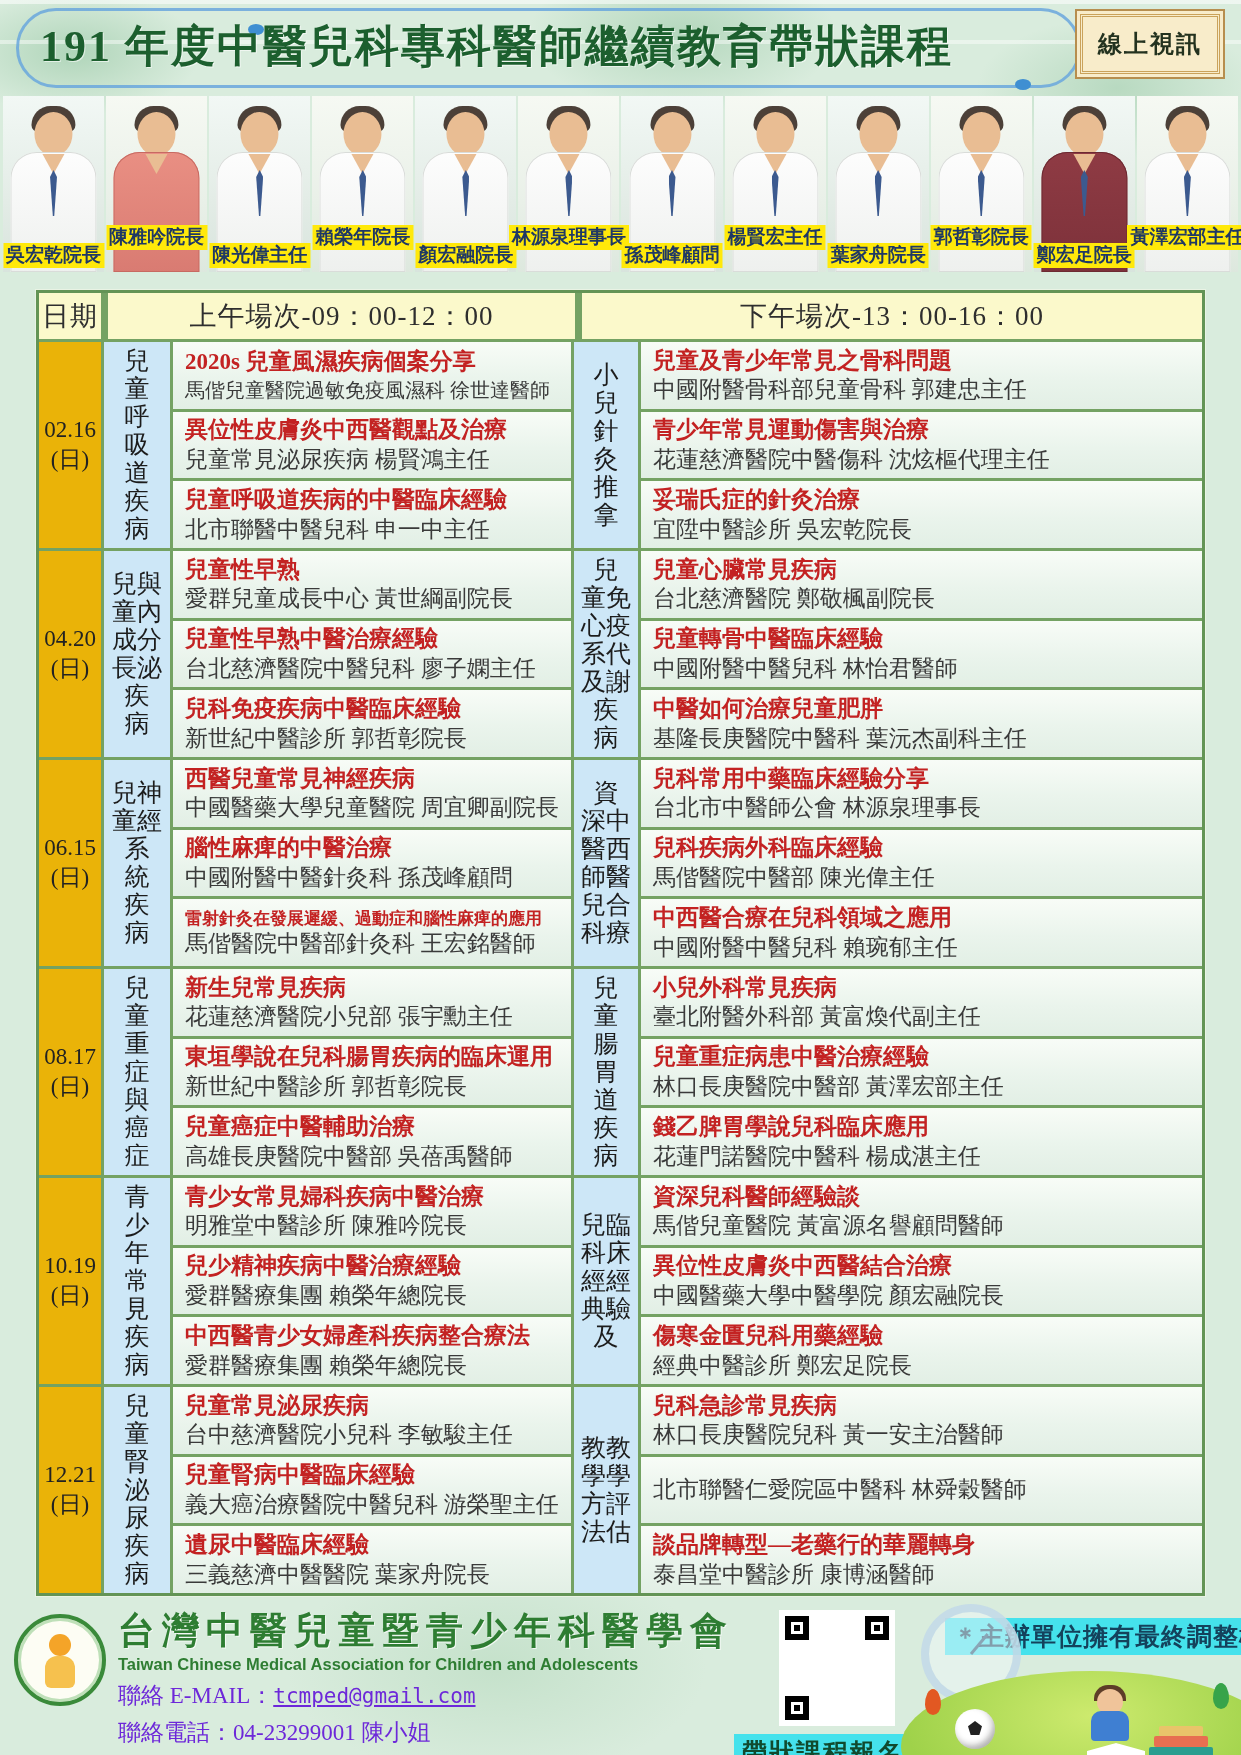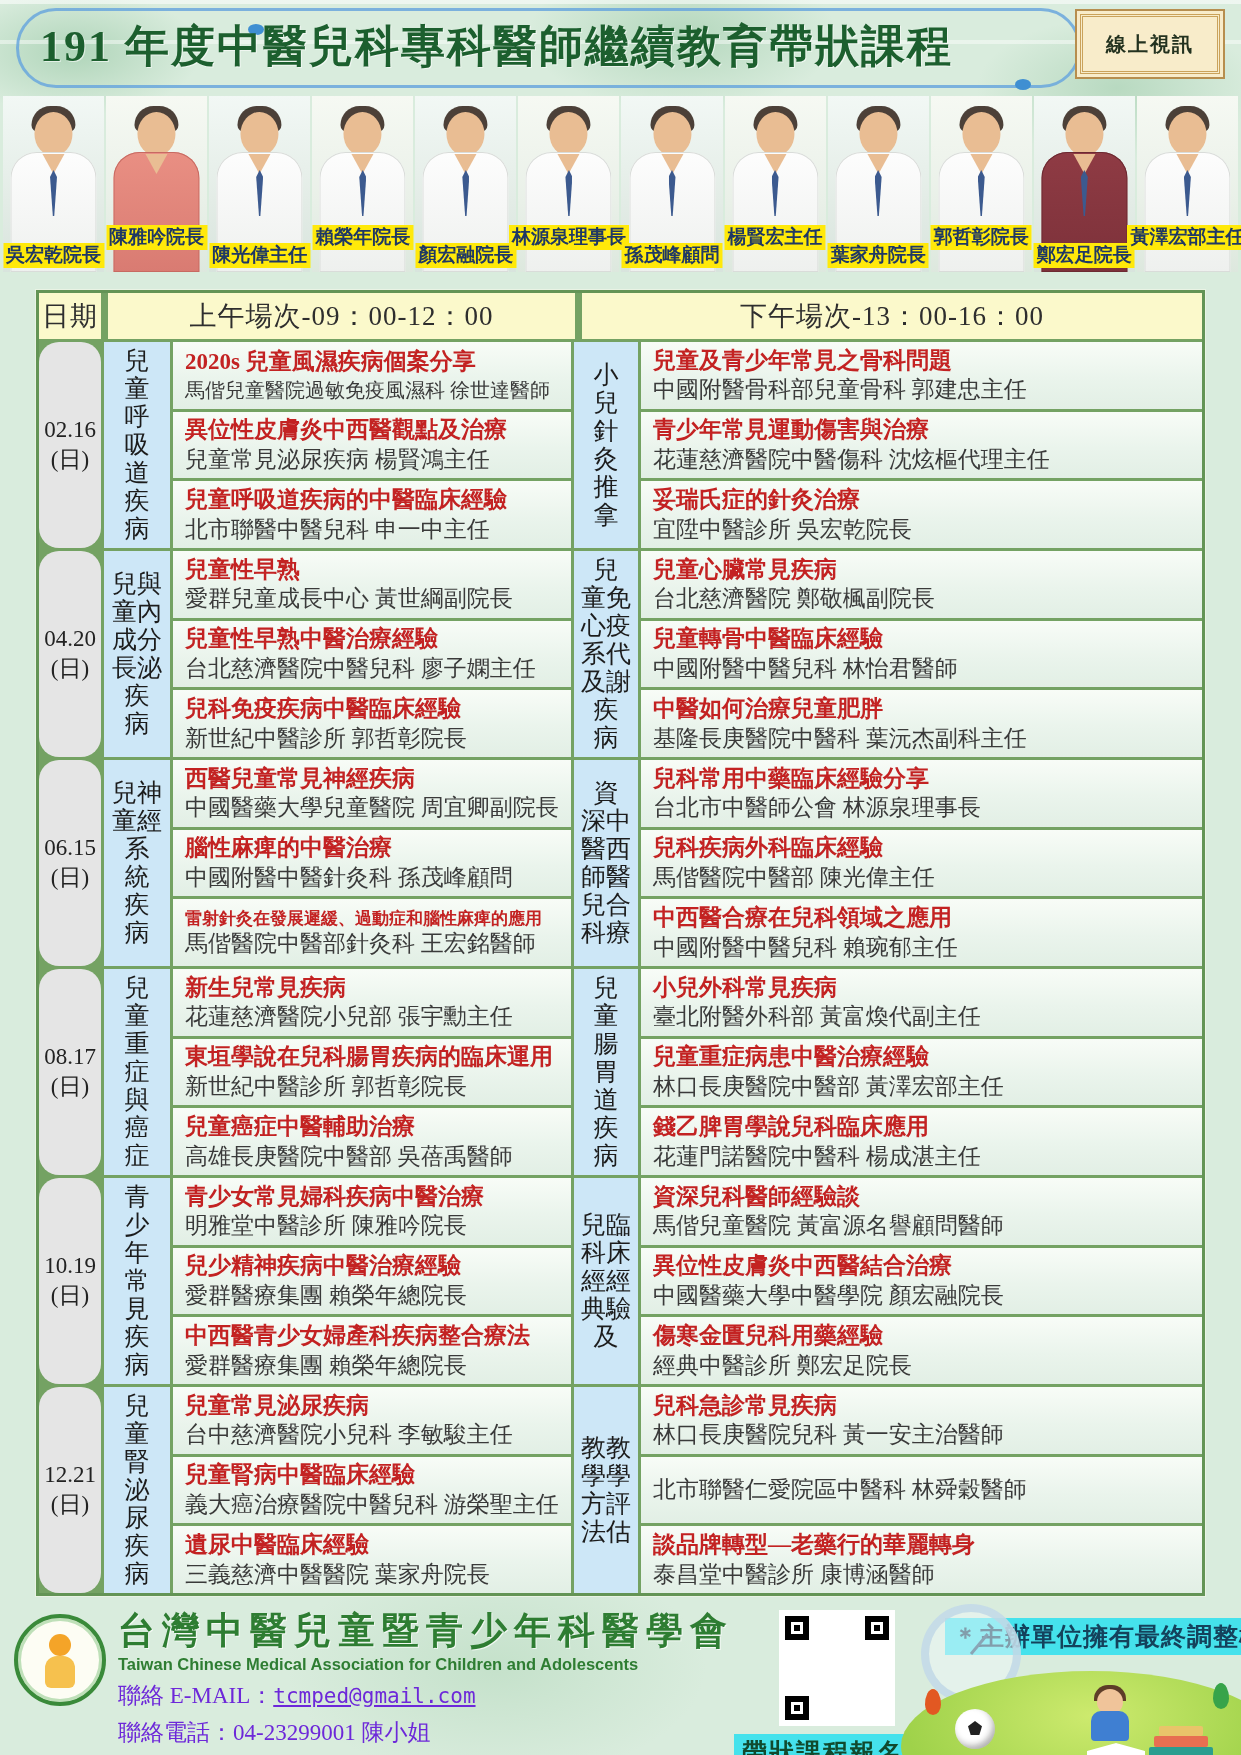--- a/index.html
+++ b/index.html
@@ -22,21 +22,21 @@
     border:3px solid #6aa7dd;border-radius:46px;opacity:.85;}
   .banner .dot1,.banner .dot2{position:absolute;width:16px;height:11px;border-radius:50%;background:#3f8fd2;}
   .banner .dot1{left:248px;top:24px;}
   .banner .dot2{right:210px;bottom:2px;}
   .banner h1{position:absolute;left:40px;top:50%;transform:translateY(-50%);
     margin:0;font-size:44px;font-weight:bold;color:#1c5f2e;letter-spacing:2px;white-space:nowrap;
     text-shadow:1px 1px 0 rgba(255,255,255,.6);}
   .badge{position:absolute;right:16px;top:9px;width:146px;height:66px;
     background:#f8ecca;border:2px solid #b78e4e;outline:3px double #caa25a;outline-offset:-8px;
     display:flex;align-items:center;justify-content:center;
-    font-size:20px;color:#23321f;font-weight:bold;letter-spacing:2px;}
+    font-size:24px;color:#23321f;font-weight:bold;letter-spacing:2px;}
   
   .strip{height:176px;display:flex;padding:4px 2px;}
   .photo{flex:1;margin:0 1px;position:relative;overflow:visible;
     background:linear-gradient(180deg,#f2f8f5 0%,#e3ece6 60%,#d8e4dd 100%);}
   .photo:nth-child(even){background:linear-gradient(180deg,#f6f9f3 0%,#e9f0e8 60%,#dde8de 100%);}
   .avatar{position:absolute;left:50%;transform:translateX(-50%);top:14px;width:100%;height:160px;}
   .hair{position:absolute;left:50%;transform:translateX(-50%);top:-4px;width:44px;height:26px;border-radius:22px 22px 8px 8px;background:#4c4038;}
   .face{position:absolute;left:50%;transform:translateX(-50%);top:2px;width:38px;height:44px;border-radius:50%;background:#e9bd93;}
   .coat{position:absolute;left:50%;transform:translateX(-50%);top:42px;width:86px;height:120px;border-radius:26px 26px 0 0;
     background:linear-gradient(180deg,#fdfdfd,#eef0ee);box-shadow:inset 0 0 0 1px #d9dcd9;}
@@ -51,22 +51,22 @@
     background:#ffe90a;color:#1f3864;font-size:19px;font-weight:bold;line-height:1.2;
     padding:1px 3px;white-space:nowrap;}
   .photo:nth-child(even) .tag{bottom:22px;}
   
   .sched{margin:14px 36px 10px 36px;height:1300px;display:flex;flex-direction:column;gap:3px;
     background:#74a263;border:3px solid #639455;box-shadow:0 0 0 1px #e9f3e4;}
   .hdr{display:grid;grid-template-columns:62px 467px 1fr;gap:7px;height:46px;flex:none;}
   .hdr > div{background:#fbf9cb;display:flex;align-items:center;justify-content:center;
     font-size:27px;color:#2e2e2e;letter-spacing:1px;}
   .row{display:grid;grid-template-columns:62px 66px 398px 64px 1fr;gap:3px;flex:1;min-height:0;}
-  .dcell{background:#e5e5e5;display:flex;flex-direction:column;align-items:center;justify-content:center;
-    font-size:23px;color:#222;line-height:1.3;border-radius:20px;}
+  .dcell{background:#eab308;display:flex;flex-direction:column;align-items:center;justify-content:center;
+    font-size:23px;color:#222;line-height:1.3;}
   .cat{background:#cde7f7;display:flex;align-items:center;justify-content:center;text-align:center;
     font-size:25px;color:#1c1c1c;line-height:1.12;white-space:pre-line;}
   .slot{display:flex;flex-direction:column;gap:3px;min-width:0;}
   .sess{flex:1;min-height:0;background:linear-gradient(180deg,#f8fcf7 0%,#eaf4ec 55%,#e2efe5 100%);
     padding:3px 10px 2px 12px;display:flex;flex-direction:column;justify-content:center;gap:1px;overflow:hidden;}
   .s-title{color:#c32222;font-size:23px;font-weight:bold;line-height:1.25;white-space:nowrap;}
   .s-spk{color:#3a3a3a;font-size:23px;line-height:1.25;white-space:nowrap;}
   
   .footer{position:relative;height:165px;display:flex;padding:4px 0 0 14px;}
   .f-left{flex:0 0 610px;display:flex;}

